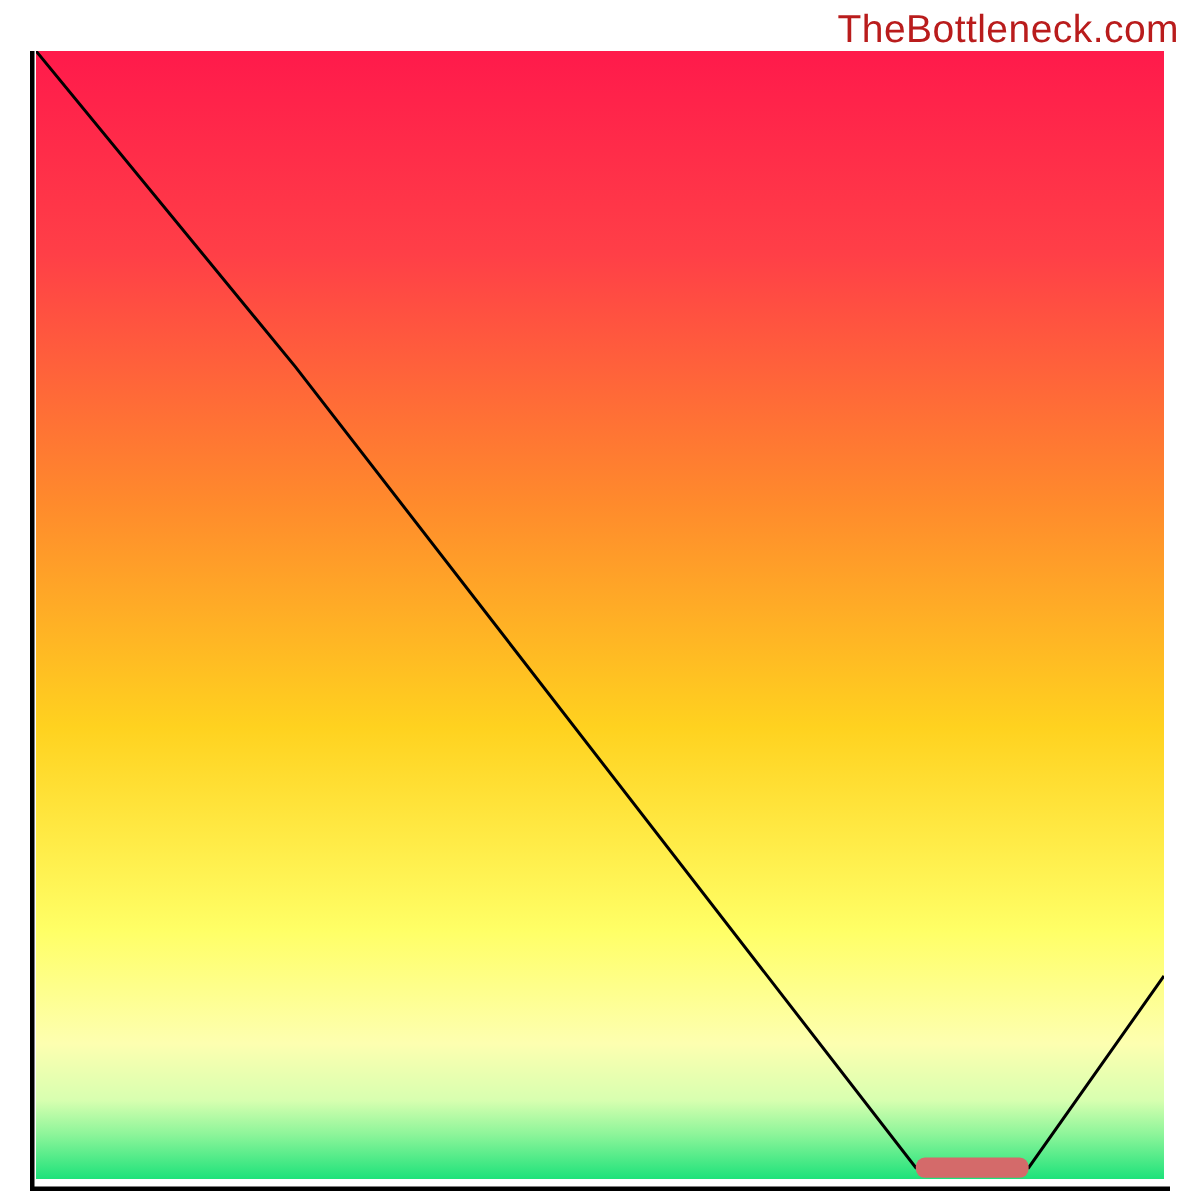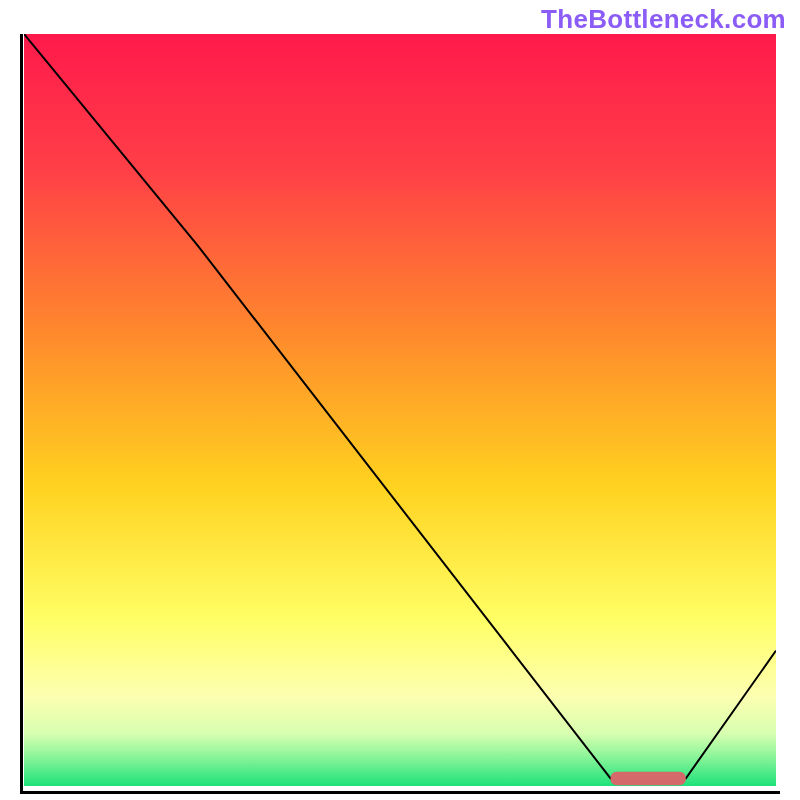--- a/index.html
+++ b/index.html
@@ -14,22 +14,22 @@
   .stage {
     position: relative;
     width: 800px;
     height: 800px;
   }
   .watermark {
     position: absolute;
     top: 4px;
     right: 14px;
     font-size: 26px;
-    font-weight: 700;
-    color: #8b5cf6;
+    font-weight: 400;
+    color: #b91c1c;
     letter-spacing: 0.3px;
     z-index: 20;
   }
   .plot-outer {
     position: absolute;
     left: 20px;
     top: 34px;
     width: 760px;
     height: 760px;
     background: #ffffff;

